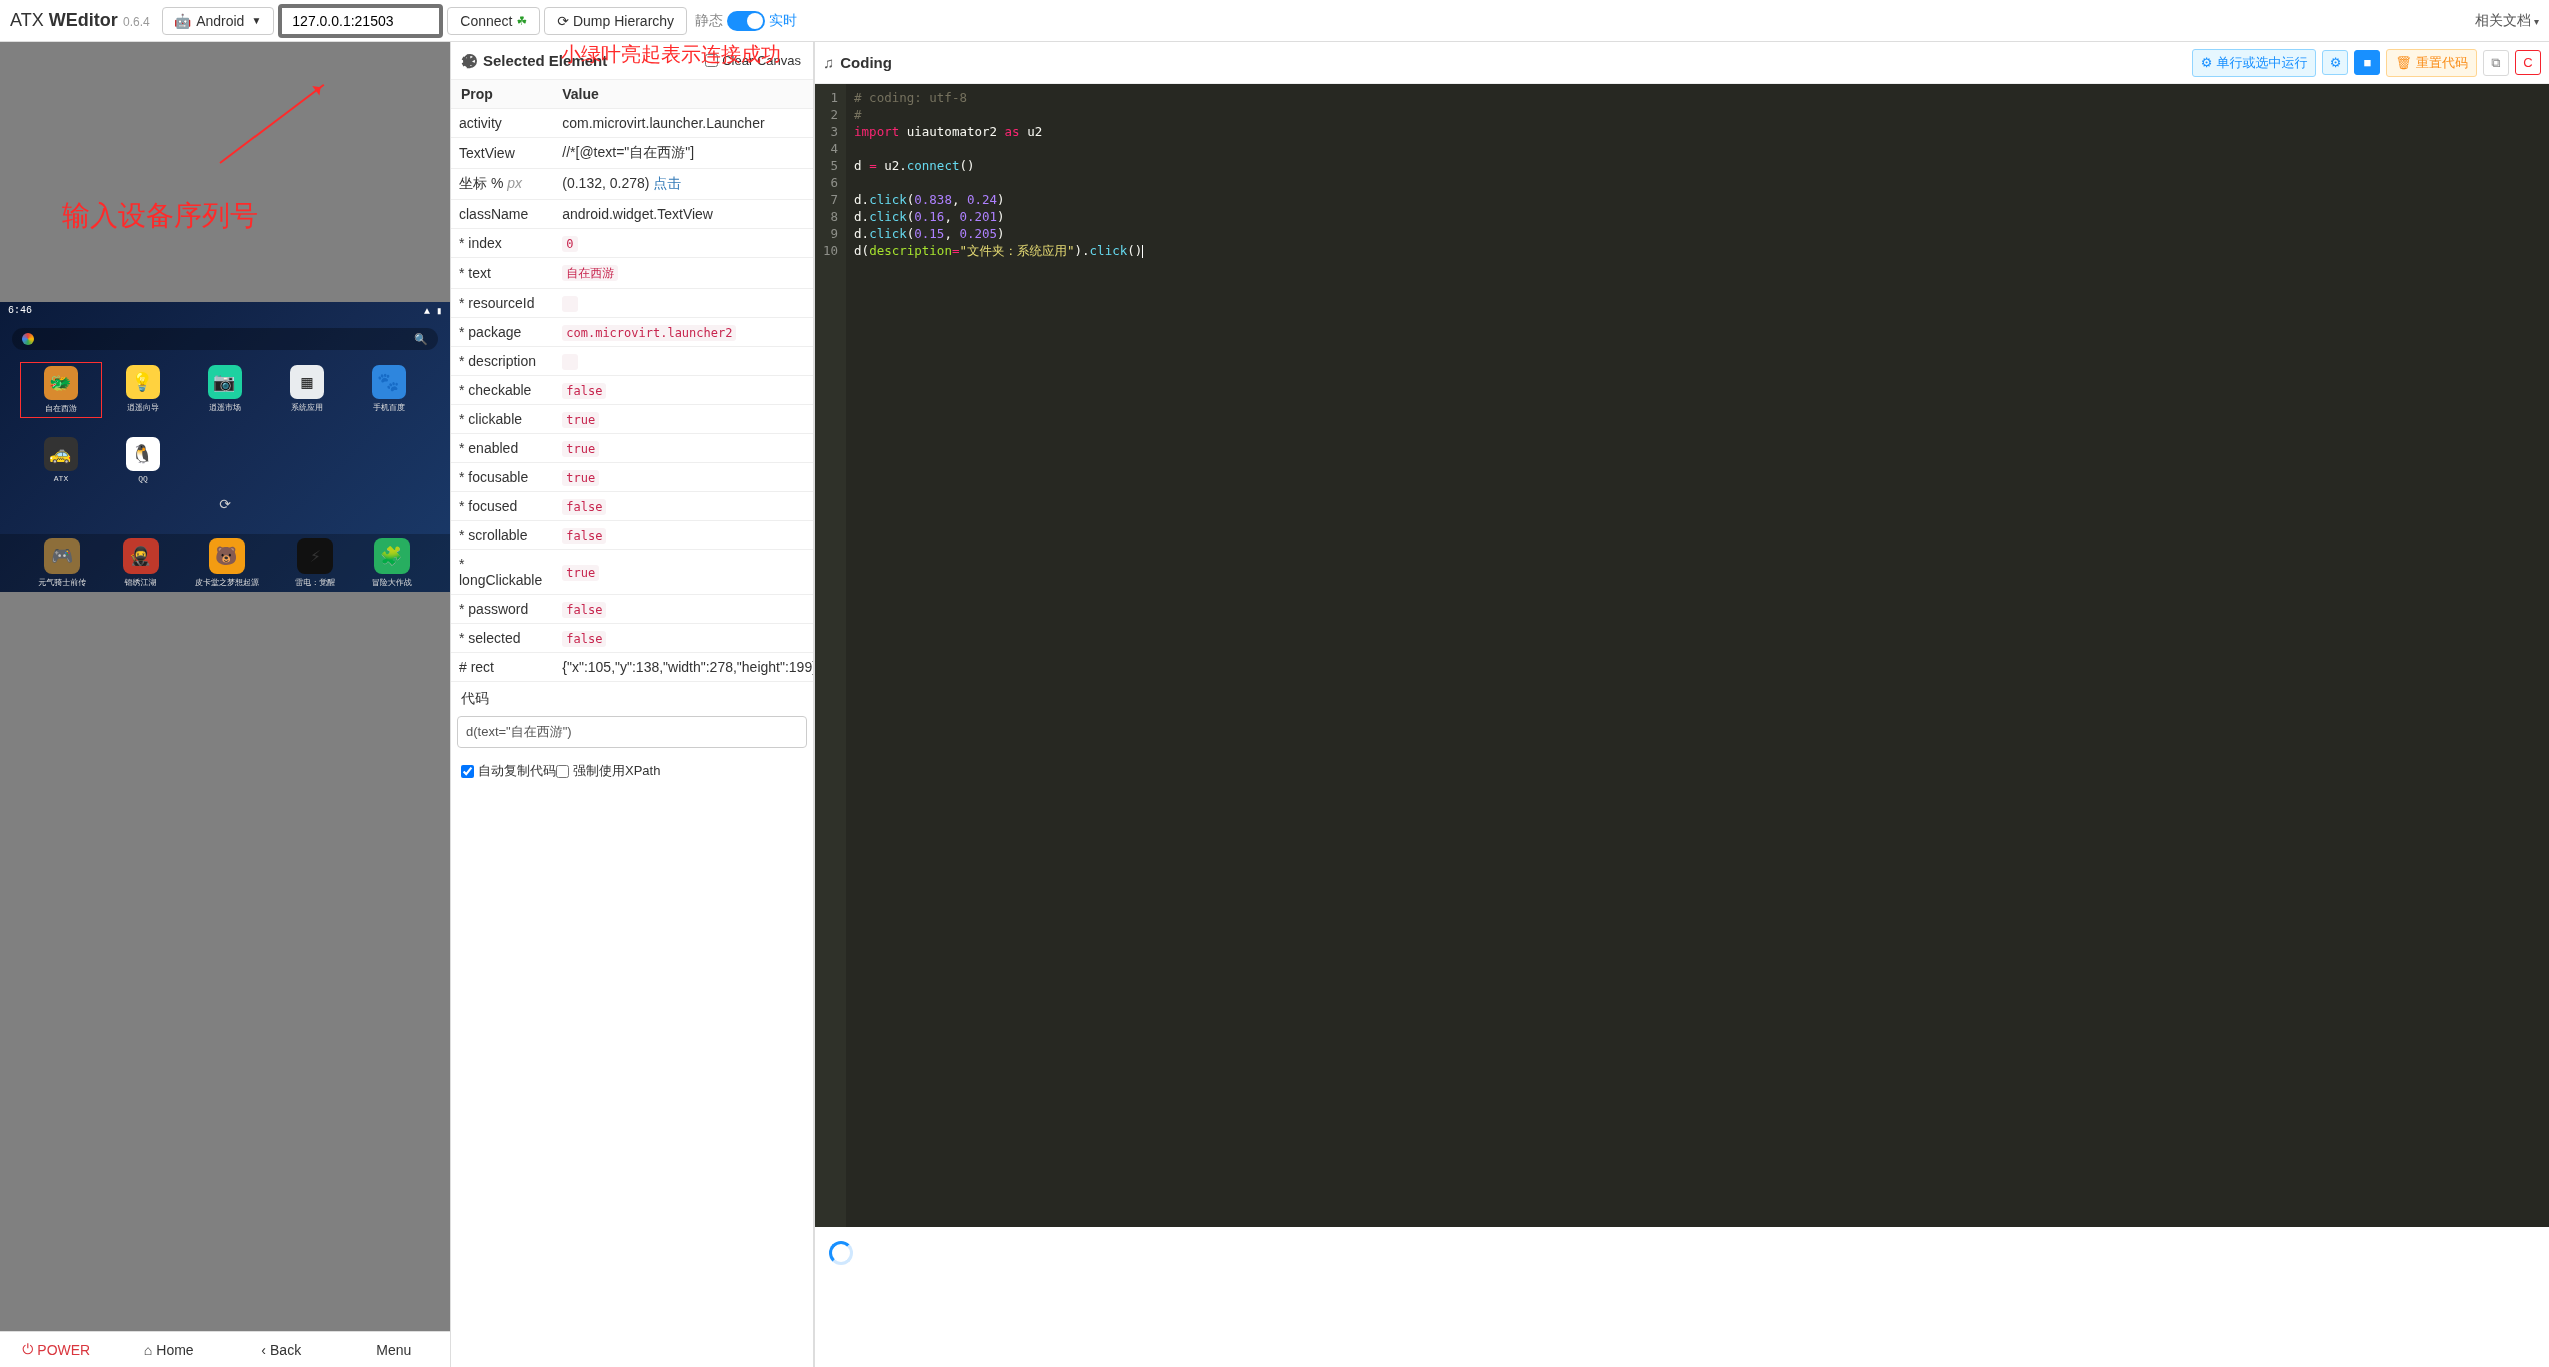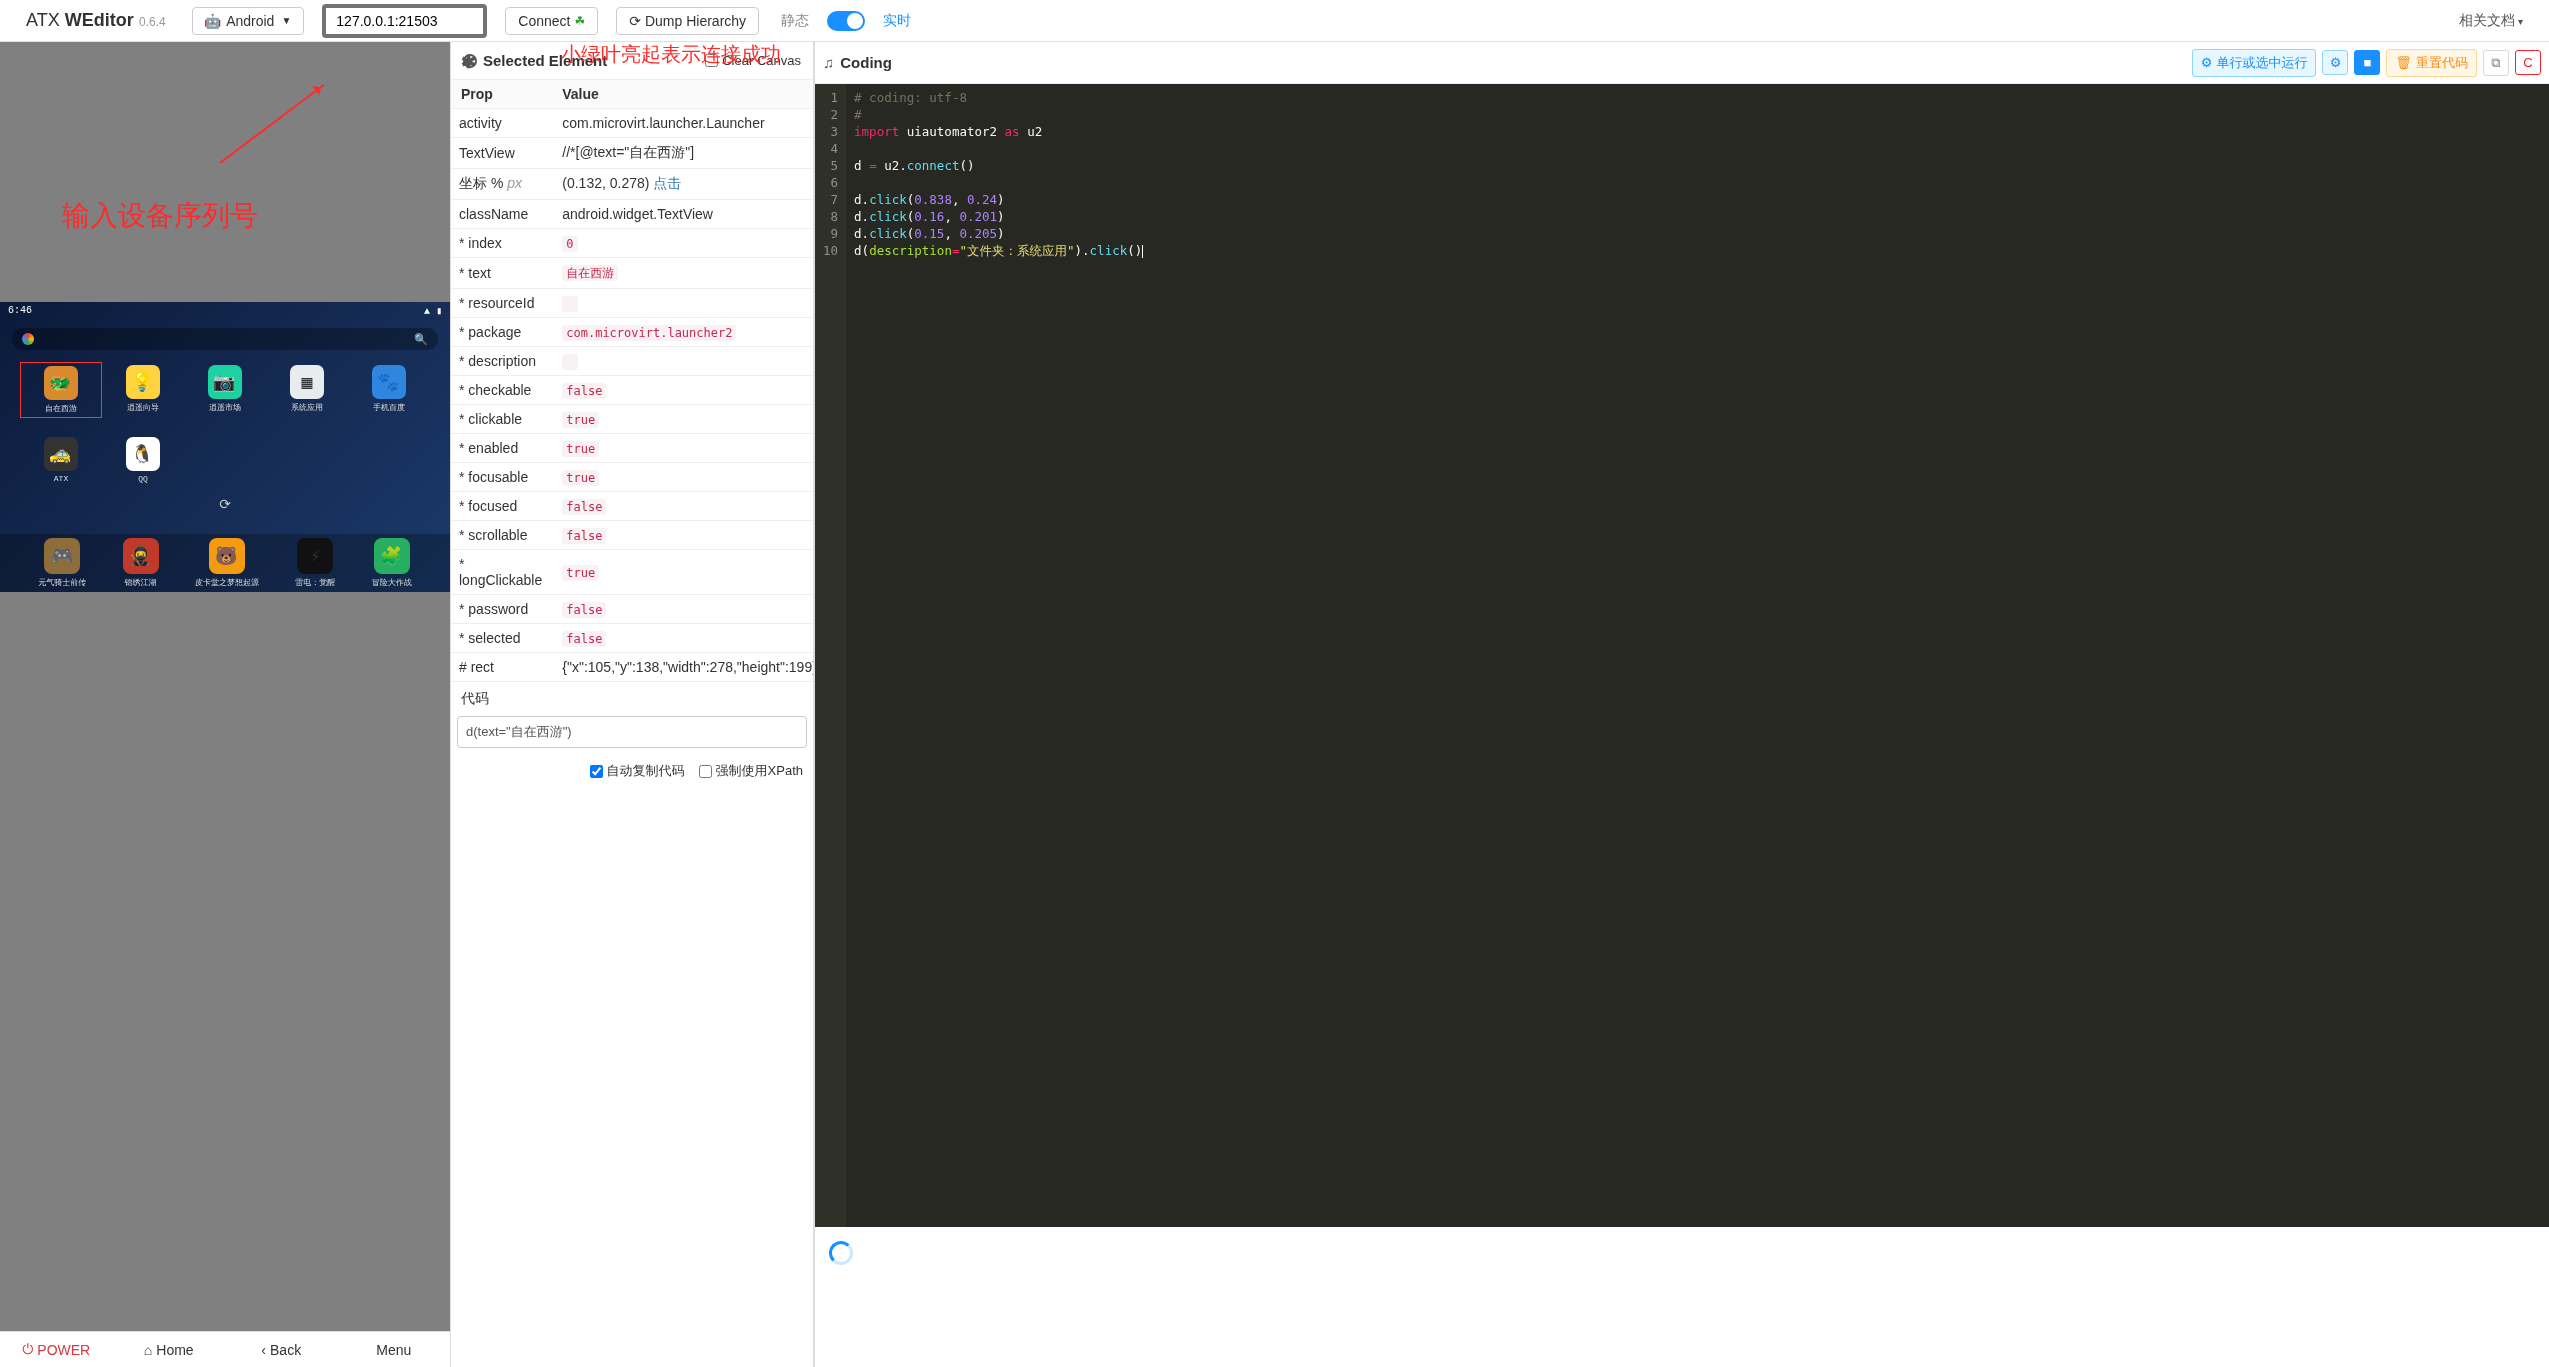--- a/index.html
+++ b/index.html
@@ -1,20 +1,20 @@
 <!DOCTYPE html>
 <html><head>
 <meta charset="utf-8">
 <style>
 * { box-sizing: border-box; margin: 0; padding: 0; }
 body { font-family: -apple-system, "Helvetica Neue", Arial, sans-serif; font-size: 14px; color: #333; background: #fff; overflow: hidden; }
 .app { display: flex; flex-direction: column; height: 100vh; }
 
 
-.topbar { display: flex; align-items: center; padding: 6px 26px; border-bottom: 1px solid #ddd; gap: 18px; height: 42px; }
+.topbar { display: flex; align-items: center; padding: 6px 10px; border-bottom: 1px solid #ddd; gap: 4px; height: 42px; }
 .brand { font-size: 18px; margin-right: 8px; }
 .brand .light { font-weight: 300; }
 .brand .bold { font-weight: 700; }
 .brand .ver { font-size: 12px; color: #999; margin-left: 2px; }
 .btn { display: inline-flex; align-items: center; gap: 4px; border: 1px solid #ccc; background: #fff; border-radius: 4px; padding: 5px 12px; cursor: pointer; font-size: 14px; color: #333; }
 .ip-input { border: 4px solid #737373; border-radius: 4px; padding: 5px 10px; width: 165px; font-size: 14px; }
 .leaf { color: #2a9d2a; font-size: 12px; }
 .toggle { position: relative; width: 38px; height: 20px; background: #1890ff; border-radius: 10px; cursor: pointer; }
 .toggle::after { content: ""; position: absolute; right: 2px; top: 2px; width: 16px; height: 16px; background: #fff; border-radius: 50%; }
 .spacer { flex: 1; }
@@ -60,21 +60,21 @@
 .chk { display: flex; align-items: center; gap: 4px; font-size: 13px; color: #333; cursor: pointer; }
 .btn-row { display: flex; gap: 6px; padding: 12px; justify-content: center; border-bottom: 1px solid #eee; }
 .prop-table { width: 100%; border-collapse: collapse; }
 .prop-table th, .prop-table td { text-align: left; padding: 6px 10px; border-bottom: 1px solid #eee; vertical-align: middle; }
 .prop-table th { font-weight: 700; background: #fafafa; }
 .prop-table td.key { width: 110px; color: #333; padding-left: 8px; }
 .code-pink { font-family: Menlo, Consolas, monospace; color: #c7254e; background: #f9f2f4; padding: 1px 4px; border-radius: 3px; font-size: 12px; }
 .lnk { color: #337ab7; cursor: pointer; }
 .code-line { padding: 8px 10px; color:#333; font-size: 14px; }
 .codebox { margin: 0 6px 6px; border: 1px solid #ccc; border-radius: 4px; padding: 6px 8px; color: #555; font-size: 13px; }
-.chk-row { display: flex; gap: 14px; padding: 8px 10px; justify-content: flex-end; }
+.chk-row { display: flex; padding: 8px 10px; }
 
 .annot2 { position: absolute; left: 110px; top: -1px; color: #ff2a2a; font-size: 20px; z-index: 5; white-space: nowrap; background: transparent; }
 
 
 .right { flex: 1; display: flex; flex-direction: column; border-left: 1px solid #ddd; }
 .r-toolbar { display: flex; align-items: center; padding: 6px 8px; gap: 6px; border-bottom: 1px solid #eee; height: 42px; }
 .r-toolbar .title { display: flex; align-items: center; gap: 6px; font-weight: 600; font-size: 15px; }
 .r-toolbar .rb { border: 1px solid #d9d9d9; border-radius: 3px; padding: 4px 8px; cursor: pointer; font-size: 13px; display:inline-flex; align-items:center; gap:4px; }
 .rb.blue { color: #1890ff; border-color: #91d5ff; background: #e6f7ff; }
 .rb.blue-fill { background: #1890ff; color: #fff; border-color: #1890ff; width: 26px; justify-content:center; }

